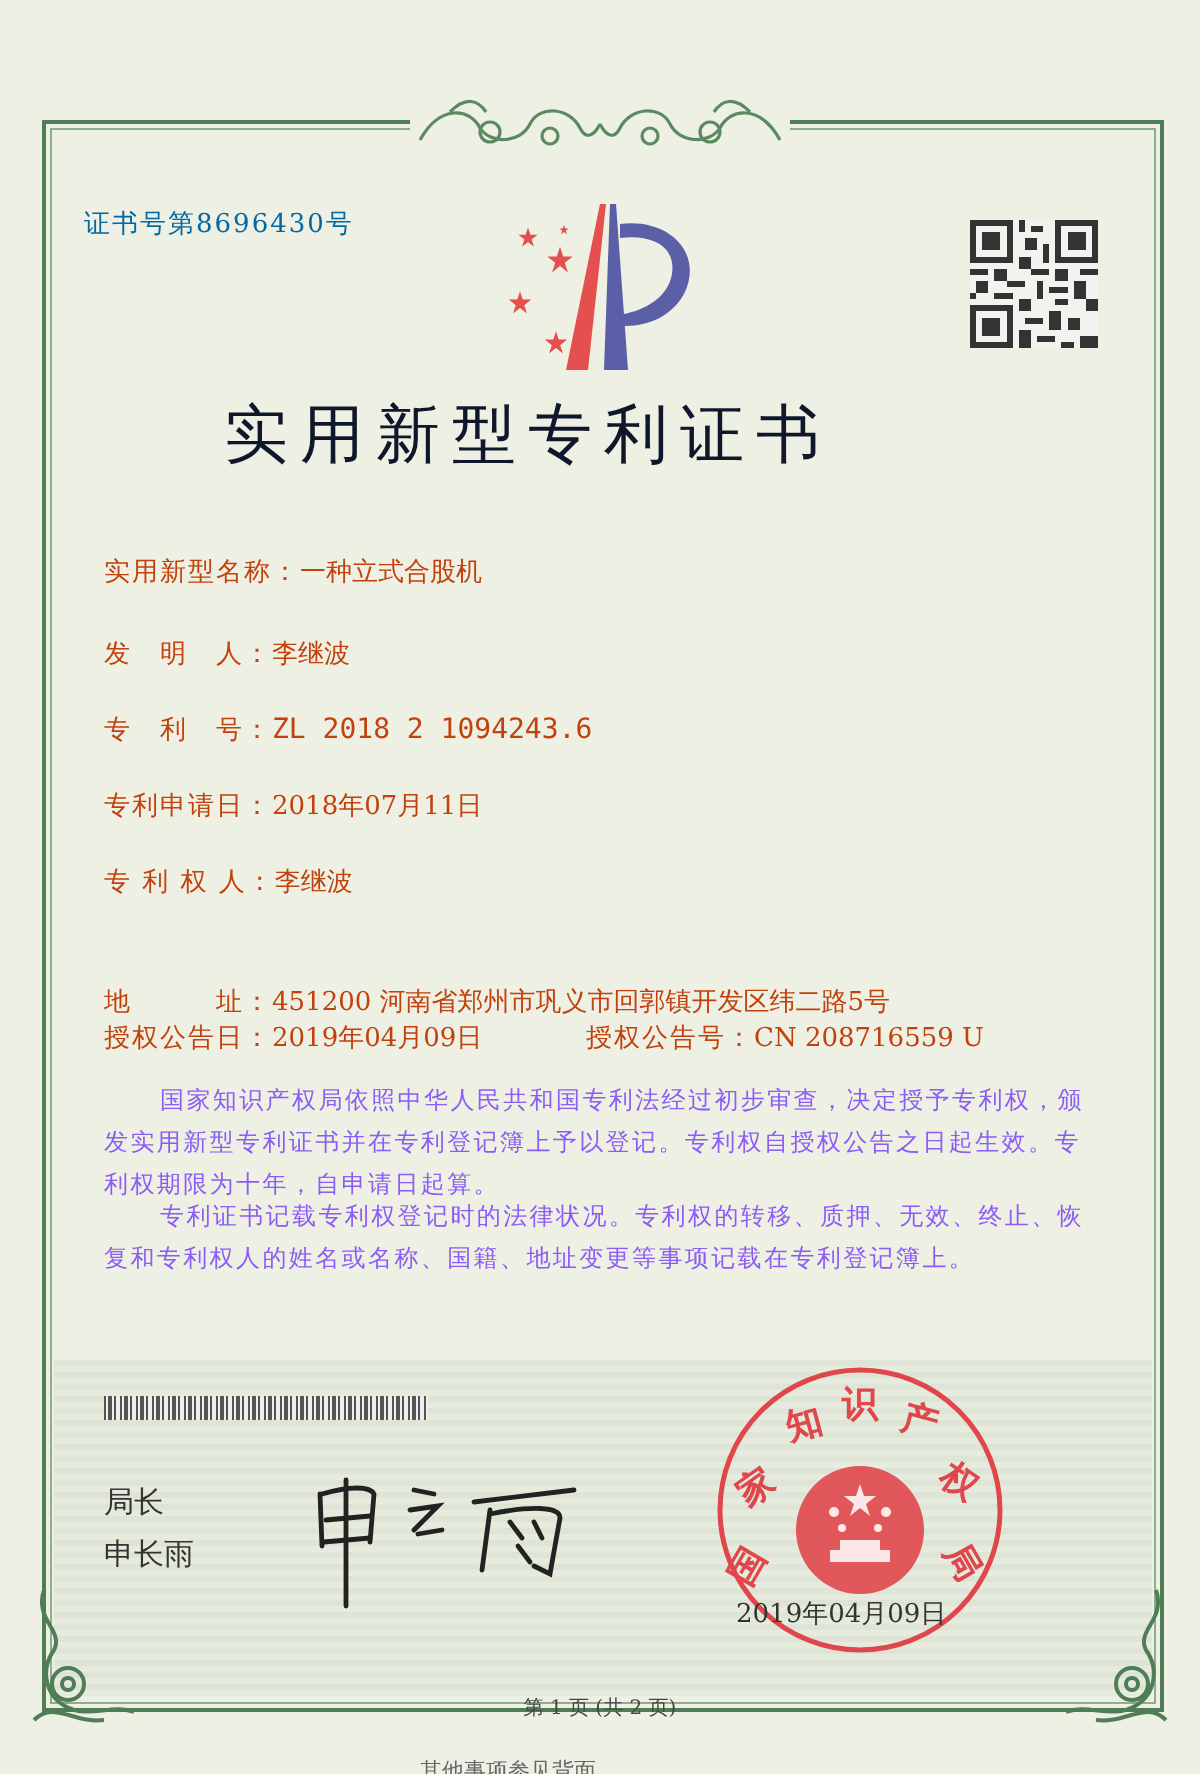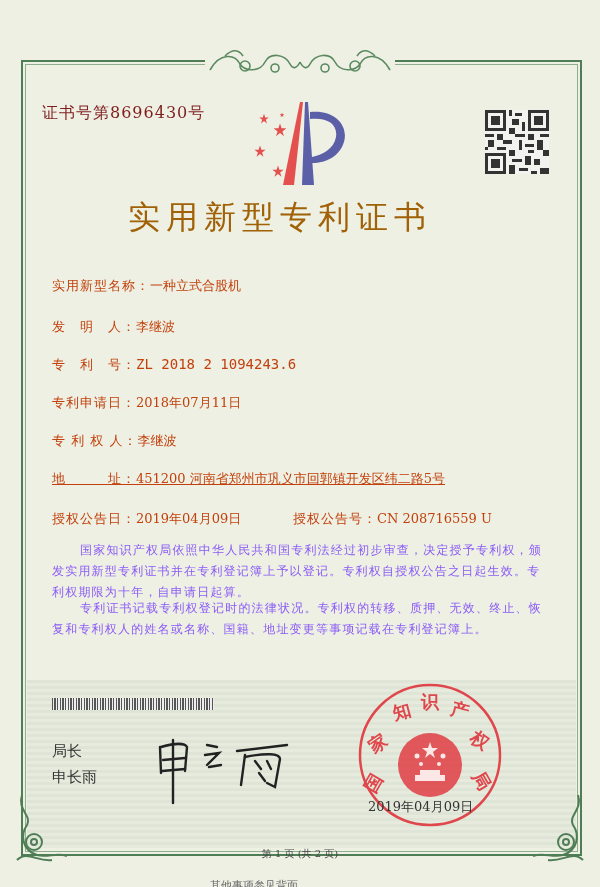--- a/index.html
+++ b/index.html
@@ -22,27 +22,27 @@
     background:repeating-linear-gradient(180deg, #dfe5d6 0px, #dfe5d6 3px, #e6ebde 3px, #e6ebde 6px);
   }
   .ornament-top {
     position:absolute; left:205px; top:42px; width:190px; height:38px;
     background:#eef0e4;
   }
   .ornament-corner {
     position:absolute; width:60px; height:80px;
   }
   .cert-no {
-    position:absolute; left:42px; top:103px; font-size:16px; letter-spacing:1px; color:#7f1d1d;
+    position:absolute; left:42px; top:103px; font-size:13px; letter-spacing:1px; color:#0369a1;
   }
   .logo { position:absolute; left:250px; top:97px; width:100px; height:95px; }
   .qr { position:absolute; left:485px; top:110px; width:64px; height:64px; }
   .title {
     position:absolute; left:0; width:528px; top:196px; text-align:center;
-    font-size:32px; letter-spacing:6px; color:#a16207; font-family:"DejaVu Sans", sans-serif;margin-left:16px;
+    font-size:32px; letter-spacing:6px; color:#0f172a; font-family:"DejaVu Sans", sans-serif;
   }
   .field { position:absolute; left:52px; font-size:13px; color:#c2410c; white-space:nowrap; }
   .field .lbl { letter-spacing:1px; }
   .para {
     position:absolute; left:52px; width:500px; font-size:12px; line-height:21px; color:#8b5cf6;
     text-indent:28px; letter-spacing:1.2px;
   }
   .barcode {
     position:absolute; left:52px; top:698px; width:162px; height:12px;
     background:repeating-linear-gradient(90deg,#555 0 1px,#eee 1px 2px,#555 2px 4px,#eee 4px 5px,#555 5px 6px,#eee 6px 8px);
@@ -128,21 +128,21 @@
 </div>
 <div class="field" style="top:356px;">
   <span class="lbl">专　利　号：</span><span style="font-family:'DejaVu Sans Mono',monospace;font-size:14px;">ZL 2018 2 1094243.6</span>
 </div>
 <div class="field" style="top:394px;">
   <span class="lbl">专利申请日：</span><span>2018年07月11日</span>
 </div>
 <div class="field" style="top:432px;">
   <span class="lbl">专 利 权 人：</span><span>李继波</span>
 </div>
-<div class="field" style="top:470px;text-decoration:underline;">
+<div class="field" style="top:492px;">
   <span class="lbl">地　　　址：</span><span>451200 河南省郑州市巩义市回郭镇开发区纬二路5号</span>
 </div>
 
 <div class="field" style="top:510px;">
   <span class="lbl">授权公告日：</span><span>2019年04月09日</span>
 </div>
 <div class="field" style="top:510px;left:293px;text-align:right;">
   <span class="lbl">授权公告号：</span><span>CN 208716559 U</span>
 </div>
 

